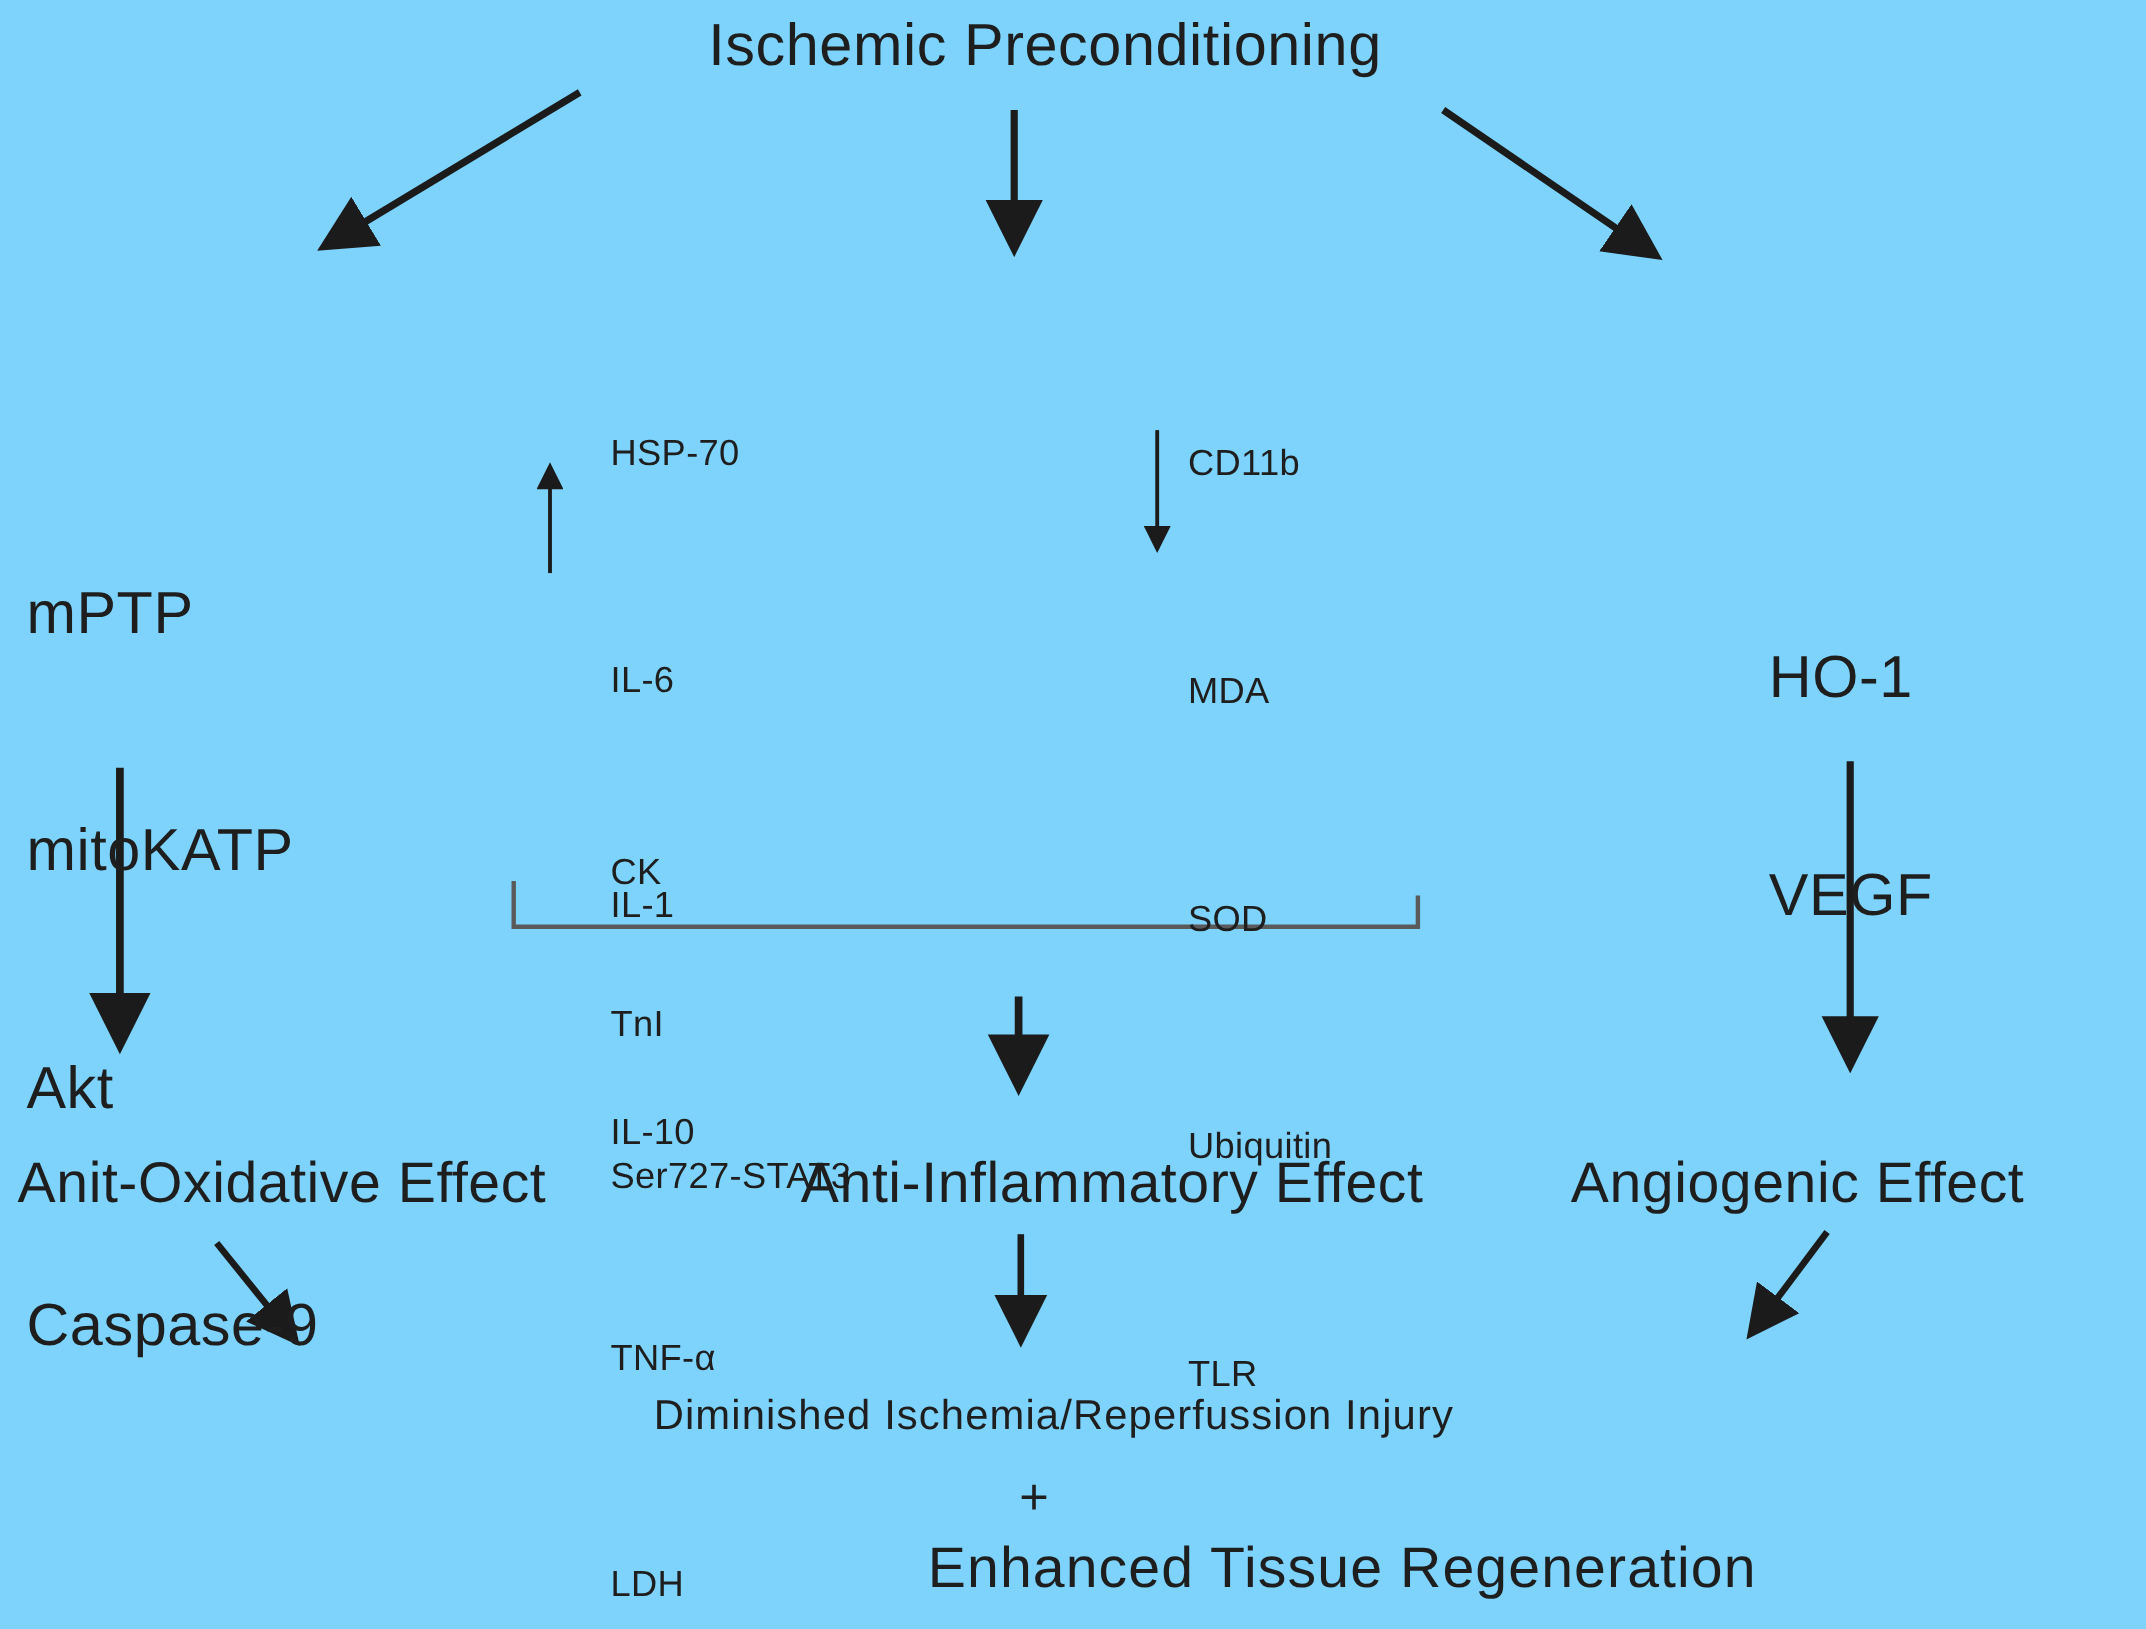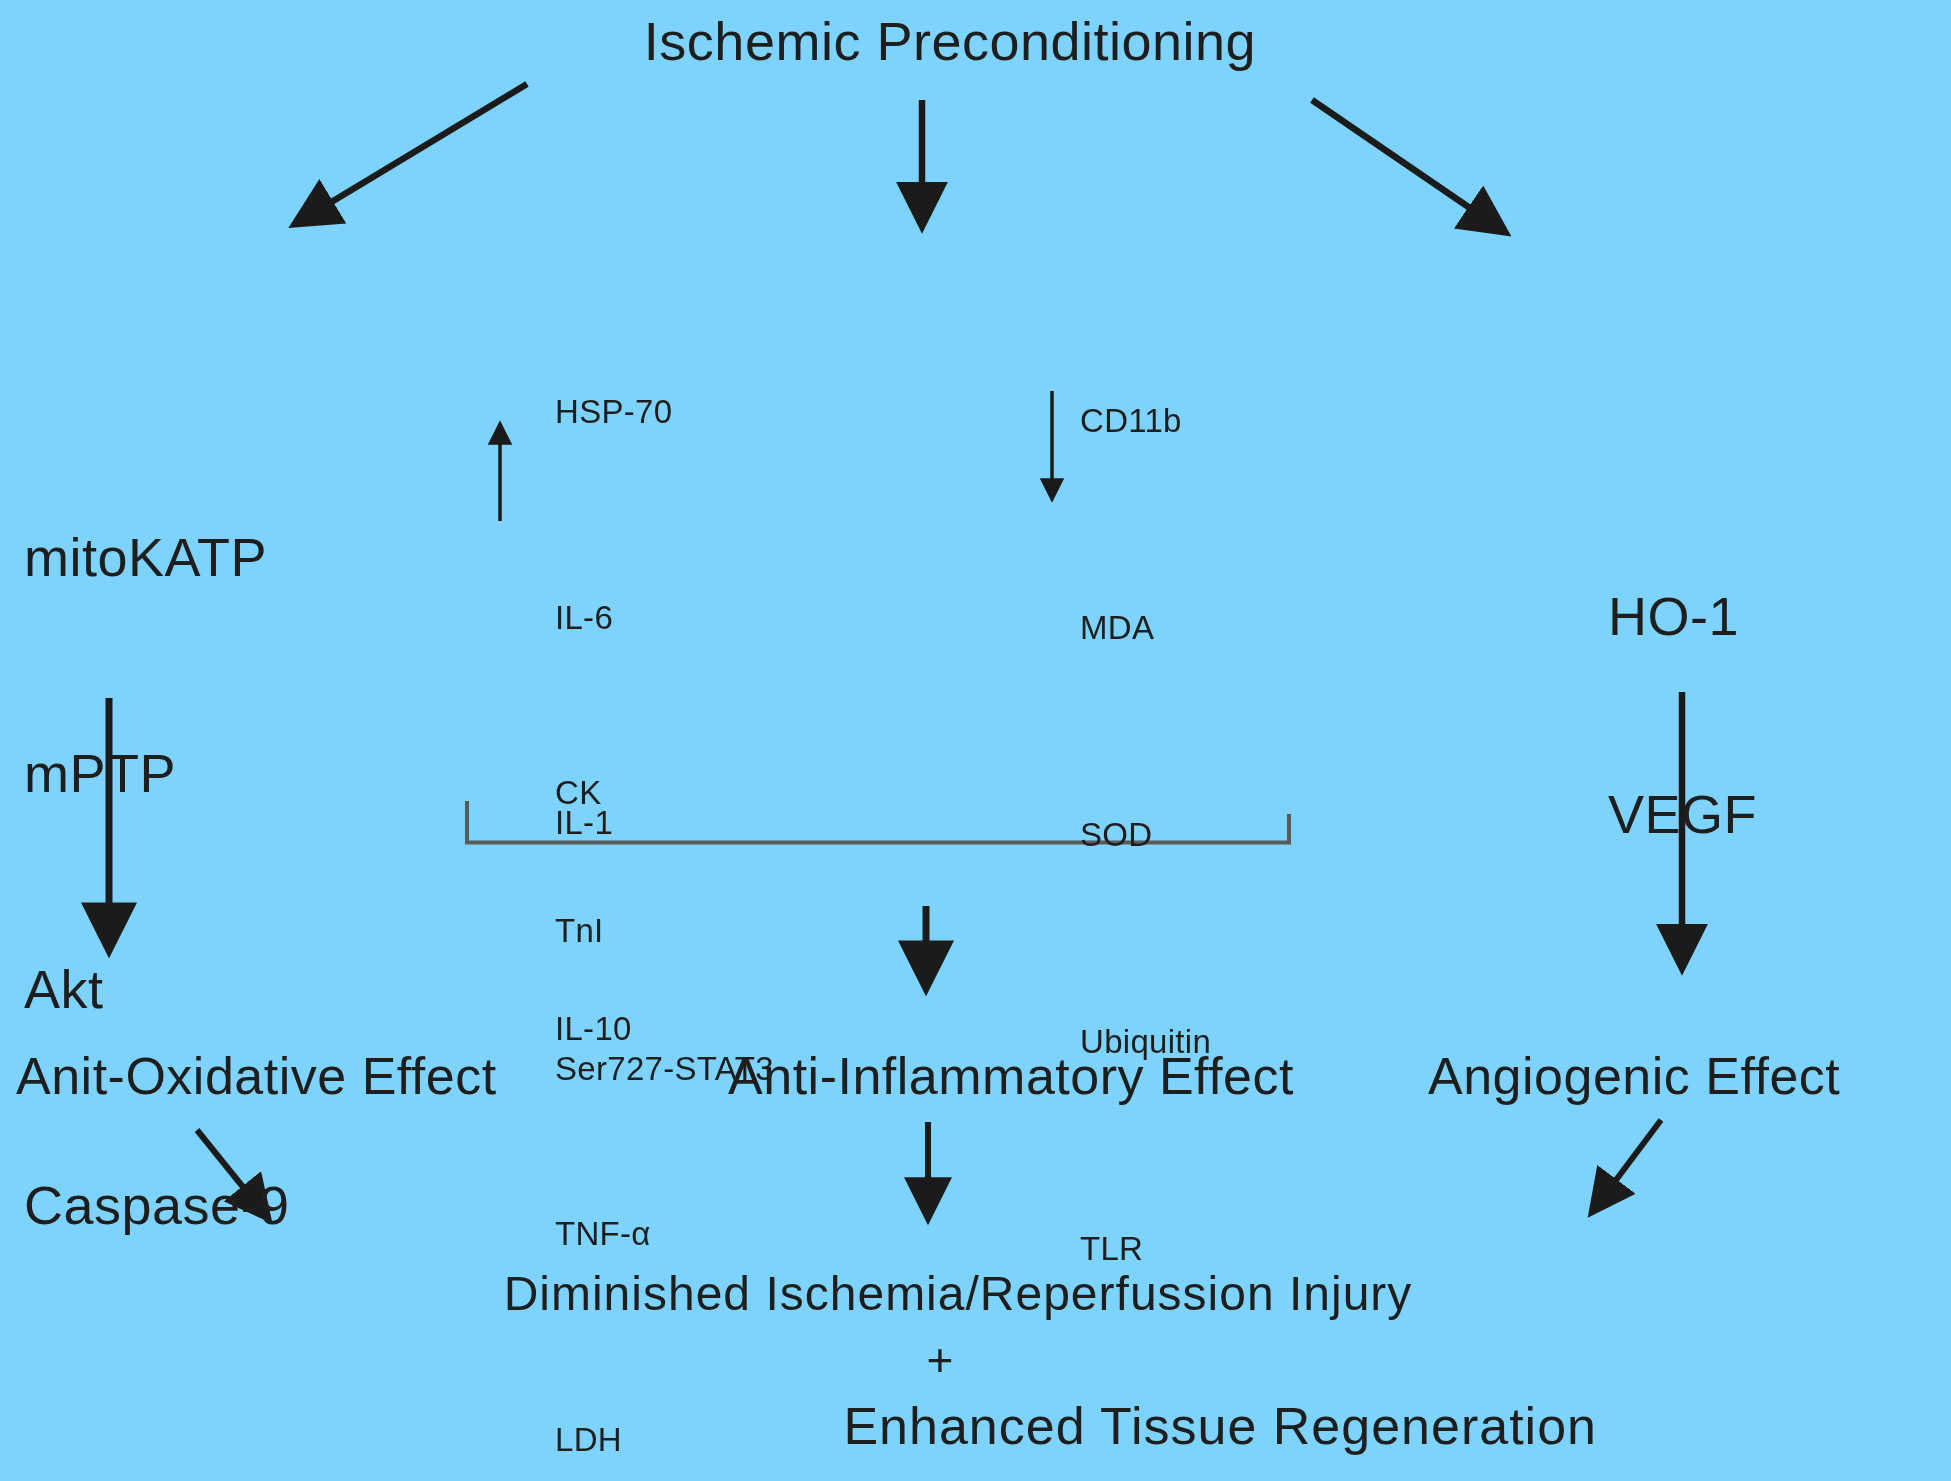--- a/index.html
+++ b/index.html
@@ -21,21 +21,21 @@
   .left-list{left:24px;top:377px;}
   .right-meds{left:1608px;top:451px;line-height:66px;}
   .marker-list{font-size:33px;letter-spacing:0.3px;}
   .up-list-a{left:555px;top:241px;line-height:68.5px;}
   .up-list-b{left:555px;top:678px;line-height:46px;}
   .down-list{left:1080px;top:248px;line-height:69px;}
   .effect{font-size:52px;letter-spacing:0.5px;top:1046px;}
   .fx-left{left:16px;}
   .fx-center{left:678px;width:666px;text-align:center;}
   .fx-right{left:1428px;width:514px;}
-  .outcome1{left:358px;width:1200px;text-align:center;top:1266px;font-size:48px;letter-spacing:1px;}
+  .outcome1{left:358px;width:1200px;text-align:center;top:1266px;font-size:38px;letter-spacing:1px;}
   .plus{left:340px;width:1200px;text-align:center;top:1333px;font-size:46px;}
   .outcome2{left:397px;width:1200px;text-align:right;top:1396px;font-size:52px;letter-spacing:1px;}
   svg.overlay{position:absolute;left:0;top:0;pointer-events:none;}
   .arrow{stroke:#1b1b1b;fill:none;}
   .bracket{stroke:#5a5a5a;fill:none;}
 </style>
 </head>
 <body>
 
 <div class="canvas">
@@ -64,22 +64,22 @@
     <line class="arrow" x1="926" y1="906" x2="926" y2="988" stroke-width="7" marker-end="url(#mBig)"></line>
 
     <line class="arrow" x1="197" y1="1130" x2="268" y2="1218" stroke-width="6" marker-end="url(#mBig)"></line>
     <line class="arrow" x1="928" y1="1122" x2="928" y2="1218" stroke-width="6" marker-end="url(#mBig)"></line>
     <line class="arrow" x1="1661" y1="1120" x2="1592" y2="1212" stroke-width="6" marker-end="url(#mBig)"></line>
   </svg>
 
   <div class="abs title">Ischemic Preconditioning</div>
 
   <div class="abs big-list left-list">
+    <div>mPTP</div>
     <div>mitoKATP</div>
-    <div>mPTP</div>
     <div>Akt</div>
     <div>Caspase-9</div>
   </div>
 
   <div class="abs marker-list up-list-a">
     <div>HSP-70</div>
     <div>IL-6</div>
     <div>IL-1</div>
     <div>IL-10</div>
     <div>TNF-α</div>

